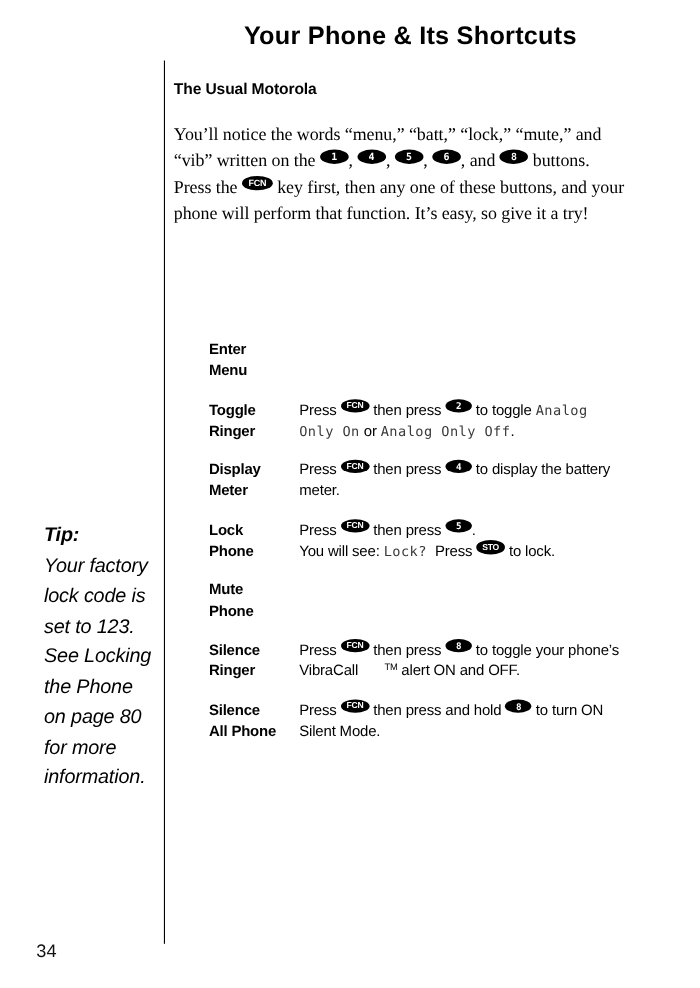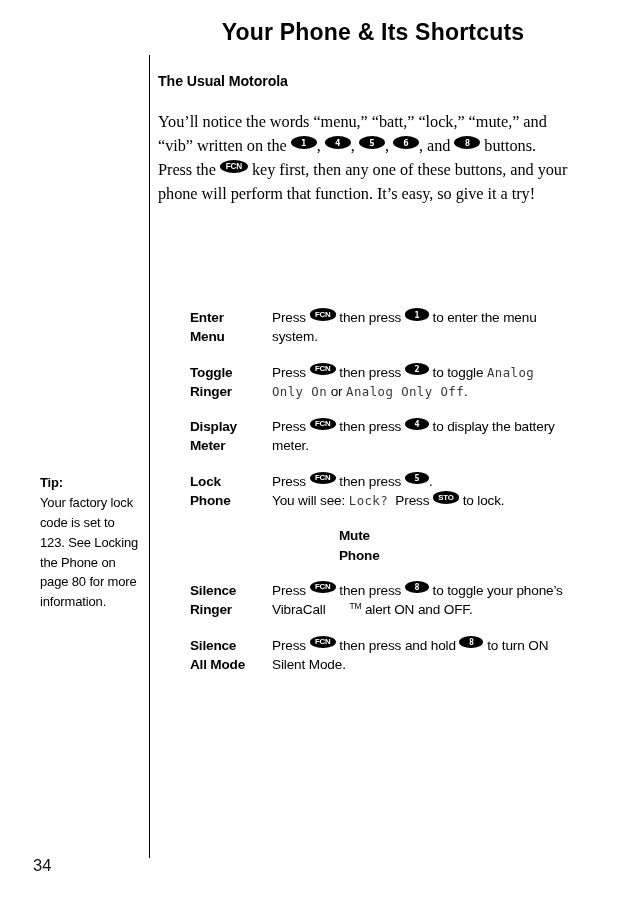--- a/index.html
+++ b/index.html
@@ -129,21 +129,20 @@
   .shortcuts {
     position: absolute;
     left: 190px;
     top: 308px;
     width: 380px;
     font-family: "Liberation Sans", "DejaVu Sans", sans-serif;
   }
   .srow {
     display: flex;
     margin-bottom: 16px;
-    justify-content: center;
   }
   .srow:last-child { margin-bottom: 0; }
   .slabel {
     width: 82px;
     flex: 0 0 82px;
     font-weight: bold;
     font-size: 13.6px;
     line-height: 1.42;
     letter-spacing: -0.2px;
   }
@@ -166,23 +165,24 @@
     padding-left: 24px;
   }
 
   
   .tip {
     position: absolute;
     left: 40px;
     top: 473px;
     width: 100px;
     font-family: "Liberation Sans", "DejaVu Sans", sans-serif;
-    font-size: 13px;
+    font-size: 18px;
     line-height: 1.53;
     letter-spacing: -0.15px;
+    font-style: italic;
   }
   .tip .tip-head {
     font-weight: bold;
   }
 
   
   .folio {
     position: absolute;
     left: 33px;
     top: 856px;
@@ -206,21 +206,20 @@
     <div class="section-head">The Usual Motorola</div>
 
     <p class="usual"><span>You’ll notice the words “menu,” “batt,” “lock,” “mute,” and “vib” written on the </span><span class="key num">1</span><span>, </span><span class="key num">4</span><span>, </span><span class="key num">5</span><span>, </span><span class="key num">6</span><span>, and </span><span class="key num">8</span><span> buttons. Press the </span><span class="key word">FCN</span><span> key first, then any one of these buttons, and your phone will perform that function. It’s easy, so give it a try!</span></p>
 
   </div>
 
   <div class="shortcuts">
 
     <div class="srow">
       <div class="slabel"><span>Enter</span><br><span>Menu</span></div>
-      <div class="sdesc"><span>Press</span>&nbsp;<span class="key word-sm">FCN</span>&nbsp;<span>then press</span>&nbsp;<span class="key num-sm">1</span>&nbsp;<span>to enter the menu system.</span></div>
     </div>
 
     <div class="srow">
       <div class="slabel"><span>Toggle</span><br><span>Ringer</span></div>
       <div class="sdesc"><span>Press</span>&nbsp;<span class="key word-sm">FCN</span>&nbsp;<span>then press</span>&nbsp;<span class="key num-sm">2</span>&nbsp;<span>to toggle</span> <span class="lcd">Analog Only On</span> <span>or</span> <span class="lcd">Analog Only Off</span><span>.</span></div>
     </div>
 
     <div class="srow">
       <div class="slabel"><span>Display</span><br><span>Meter</span></div>
       <div class="sdesc"><span>Press</span>&nbsp;<span class="key word-sm">FCN</span>&nbsp;<span>then press</span>&nbsp;<span class="key num-sm">4</span>&nbsp;<span>to display the battery meter.</span></div>
@@ -234,21 +233,21 @@
     <div class="srow">
       <div class="slabel"><span>Mute</span><br><span>Phone</span></div>
     </div>
 
     <div class="srow">
       <div class="slabel"><span>Silence</span><br><span>Ringer</span></div>
       <div class="sdesc"><span>Press</span>&nbsp;<span class="key word-sm">FCN</span>&nbsp;<span>then press</span>&nbsp;<span class="key num-sm">8</span>&nbsp;<span>to toggle your phone’s VibraCall</span><sup class="tm">TM</sup><span> alert ON and OFF.</span></div>
     </div>
 
     <div class="srow">
-      <div class="slabel"><span>Silence</span><br><span>All Mode</span></div>
+      <div class="slabel"><span>Silence</span><br><span>All Phone</span></div>
       <div class="sdesc"><span>Press</span>&nbsp;<span class="key word-sm">FCN</span>&nbsp;<span>then press and hold</span>&nbsp;<span class="key num-sm">8</span>&nbsp;<span>to turn ON Silent Mode.</span></div>
     </div>
 
   </div>
 
   <div class="tip">
     <span class="tip-head">Tip:</span><br>
     <span>Your factory lock code is set to 123. See Locking the Phone on page 80 for more information.</span>
   </div>
 

